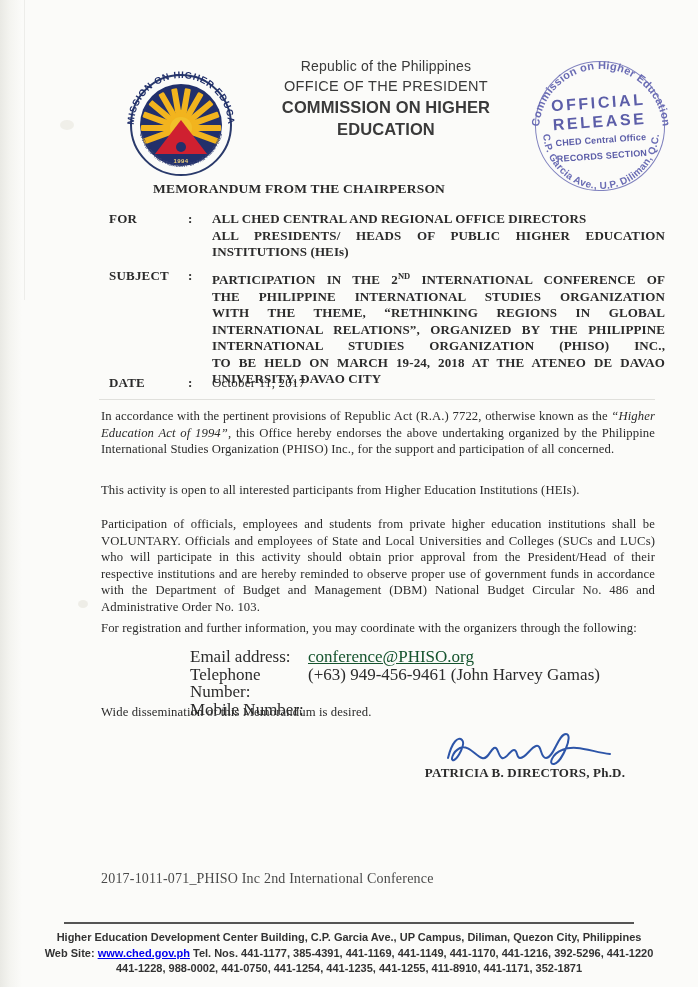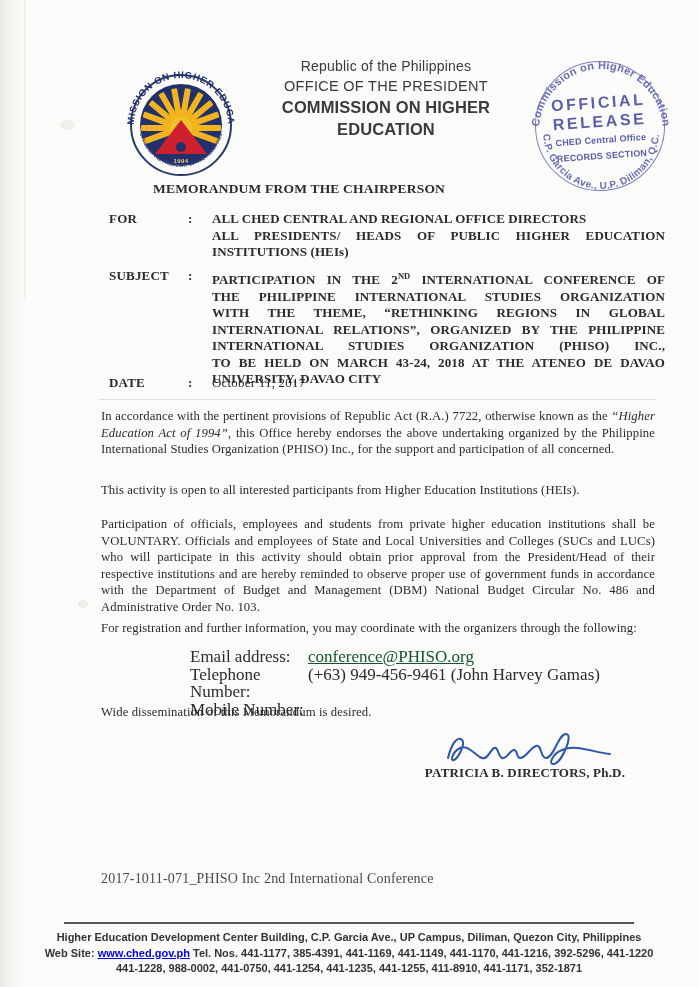--- a/index.html
+++ b/index.html
@@ -427,21 +427,21 @@
 
   <div class="field-row" id="row-subject">
     <div class="field-label">SUBJECT</div>
     <div class="field-colon">:</div>
     <div class="field-value">
       <span class="just"><span>PARTICIPATION IN THE 2</span><sup class="ord">ND</sup><span> INTERNATIONAL CONFERENCE OF</span></span>
       <span class="just">THE PHILIPPINE INTERNATIONAL STUDIES ORGANIZATION</span>
       <span class="just">WITH THE THEME, “RETHINKING REGIONS IN GLOBAL</span>
       <span class="just">INTERNATIONAL RELATIONS”, ORGANIZED BY THE PHILIPPINE</span>
       <span class="just">INTERNATIONAL STUDIES ORGANIZATION (PHISO) INC.,</span>
-      <span class="just">TO BE HELD ON MARCH 43-24, 2018 AT THE ATENEO DE DAVAO</span>
+      <span class="just">TO BE HELD ON MARCH 19-24, 2018 AT THE ATENEO DE DAVAO</span>
       <span class="lastline">UNIVERSITY, DAVAO CITY</span>
     </div>
   </div>
 
   <div class="field-row" id="row-date">
     <div class="field-label">DATE</div>
     <div class="field-colon">:</div>
     <div class="field-value plain">October 11, 2017</div>
   </div>
   <div class="date-rule"></div>

